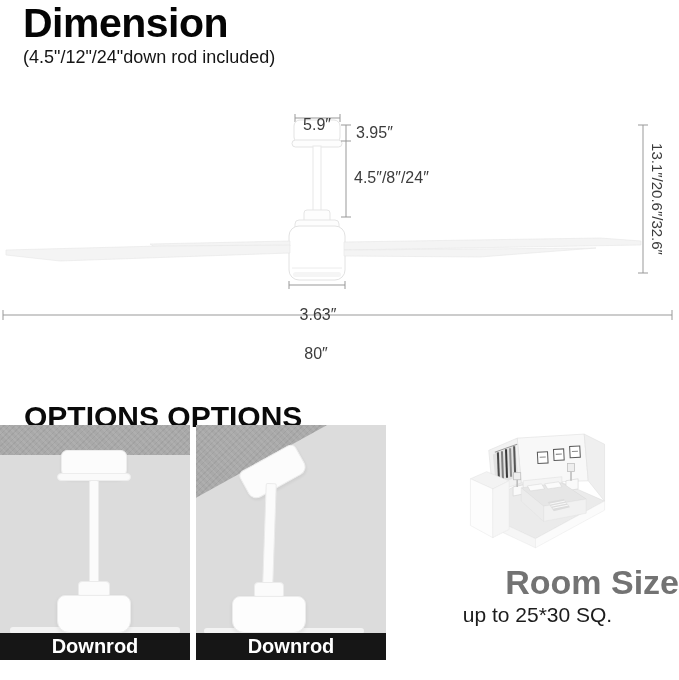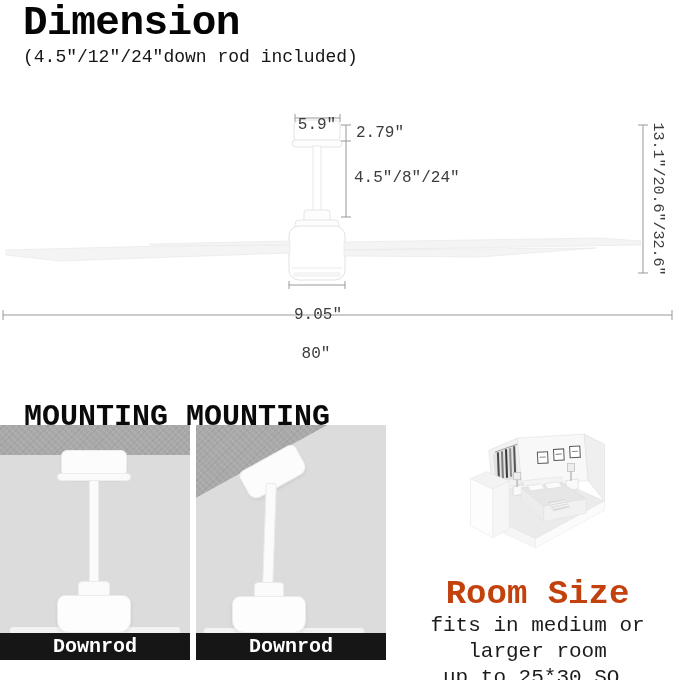--- a/index.html
+++ b/index.html
@@ -1,19 +1,19 @@
 <!DOCTYPE html>
 <html><head>
 <meta charset="utf-8">
 <style>
   * { margin:0; padding:0; box-sizing:border-box; }
   html,body { background:#fff; }
   .page {
     position:relative; width:679px; height:680px; background:#ffffff;
-    font-family:Liberation Mono, monospace; overflow:hidden;
+    font-family:Liberation Sans, sans-serif; overflow:hidden;
   }
   
   .title { position:absolute; left:23px; top:0px; font-size:41px; font-weight:bold; color:#050505; letter-spacing:-0.5px; }
   .subtitle { position:absolute; left:23px; top:47px; font-size:18px; color:#151515; }
   
   .diagram-svg { position:absolute; left:0; top:0; width:679px; height:380px; }
   .dim-label { position:absolute; font-size:16px; color:#3c3c3c; white-space:nowrap; }
   .dim-label.centered { transform:translateX(-50%);margin-top:18px; }
   .dim-label.rotated {
     font-size:15px;
@@ -43,21 +43,21 @@
   .p-motor { position:absolute; background:#fdfdfd; border:1px solid #ececec; border-radius:8px 8px 12px 12px;
     box-shadow:0 2px 4px rgba(0,0,0,.07); }
   .p-blade { position:absolute; background:#f3f3f3; border-radius:3px; }
   .panel-bar {
     position:absolute; left:0; bottom:0; width:100%; height:27px; background:#161616;
     color:#ffffff; font-size:20px; font-weight:bold; text-align:center; line-height:27px;
   }
   
   .room-col { position:absolute; left:396px; top:430px; width:283px; text-align:center; }
   .room-illustration { display:block; margin:0 auto; width:148px; height:130px; }
-  .room-title { margin-top:15px; font-size:34px; font-weight:bold; color:#c2410c; }
+  .room-title { margin-top:3px; font-size:34px; font-weight:bold; color:#737373;text-align:right; }
   .room-line { font-size:21px; color:#1c1c1c; line-height:26px; }
 </style>
 </head>
 <body>
 
 <div class="page">
 
   <div class="title">Dimension</div>
   <div class="subtitle">(4.5"/12"/24"down rod included)</div>
 
@@ -100,27 +100,27 @@
     <g stroke="#999" stroke-width="1" fill="none">
       <path d="M289,285 H345 M289,281 V289 M345,281 V289"></path>
     </g>
 
     <g stroke="#999" stroke-width="1" fill="none">
       <path d="M3,315 H672 M3,310 V320 M672,310 V320"></path>
     </g>
   </svg>
 
   <div class="dim-label centered" style="left:317px; top:98px;">5.9″</div>
-  <div class="dim-label" style="left:356px; top:124px;">2.79″</div>
+  <div class="dim-label" style="left:356px; top:124px;">3.95″</div>
   <div class="dim-label" style="left:354px; top:169px;">4.5″/8″/24″</div>
   <div class="dim-label rotated" style="left:657px; top:199px;">13.1″/20.6″/32.6″</div>
-  <div class="dim-label centered" style="left:318px; top:288px;">9.05″</div>
+  <div class="dim-label centered" style="left:318px; top:288px;">3.63″</div>
   <div class="dim-label centered" style="left:316px; top:327px;">80″</div>
 
-  <div class="mounting-title">MOUNTING MOUNTING</div>
+  <div class="mounting-title">OPTIONS OPTIONS</div>
 
   <div class="panel panel-downrod">
     <div class="ceiling"></div>
     <div class="p-canopy" style="left:61px; top:25px; width:66px; height:29px;"></div>
     <div class="p-lip" style="left:57px; top:48px; width:74px; height:8px;"></div>
     <div class="p-rod" style="left:89px; top:55px; width:10px; height:104px;"></div>
     <div class="p-coupling" style="left:78px; top:156px; width:32px; height:17px;"></div>
     <div class="p-blade" style="left:10px; top:202px; width:170px; height:7px;"></div>
     <div class="p-motor" style="left:57px; top:170px; width:74px; height:38px;"></div>
     <div class="panel-bar">Downrod</div>
@@ -181,17 +181,16 @@
       <polygon points="56,57 78,75 78,90 56,70" fill="#ececec" stroke="#dedede" stroke-width="0.4"></polygon>
       <polygon points="62,55 76,53 79,58 65,60" fill="#fbfbfb" stroke="#cccccc" stroke-width="0.4"></polygon>
       <polygon points="79,53 93,51 96,56 82,58" fill="#fbfbfb" stroke="#cccccc" stroke-width="0.4"></polygon>
 
       <polygon points="82,71 98,68 104,76 88,80" fill="#dcdcdc"></polygon>
       <line x1="84" y1="73" x2="99" y2="70" stroke="#ffffff" stroke-width="0.8"></line>
       <line x1="85.5" y1="75" x2="100.5" y2="72" stroke="#ffffff" stroke-width="0.8"></line>
       <line x1="87" y1="77" x2="102" y2="74" stroke="#ffffff" stroke-width="0.8"></line>
     </svg>
     <div class="room-title">Room Size</div>
-    <div class="room-line">fits in medium or larger room</div>
     <div class="room-line">up to 25*30 SQ.</div>
   </div>
 
 </div>
 
 </body></html>

